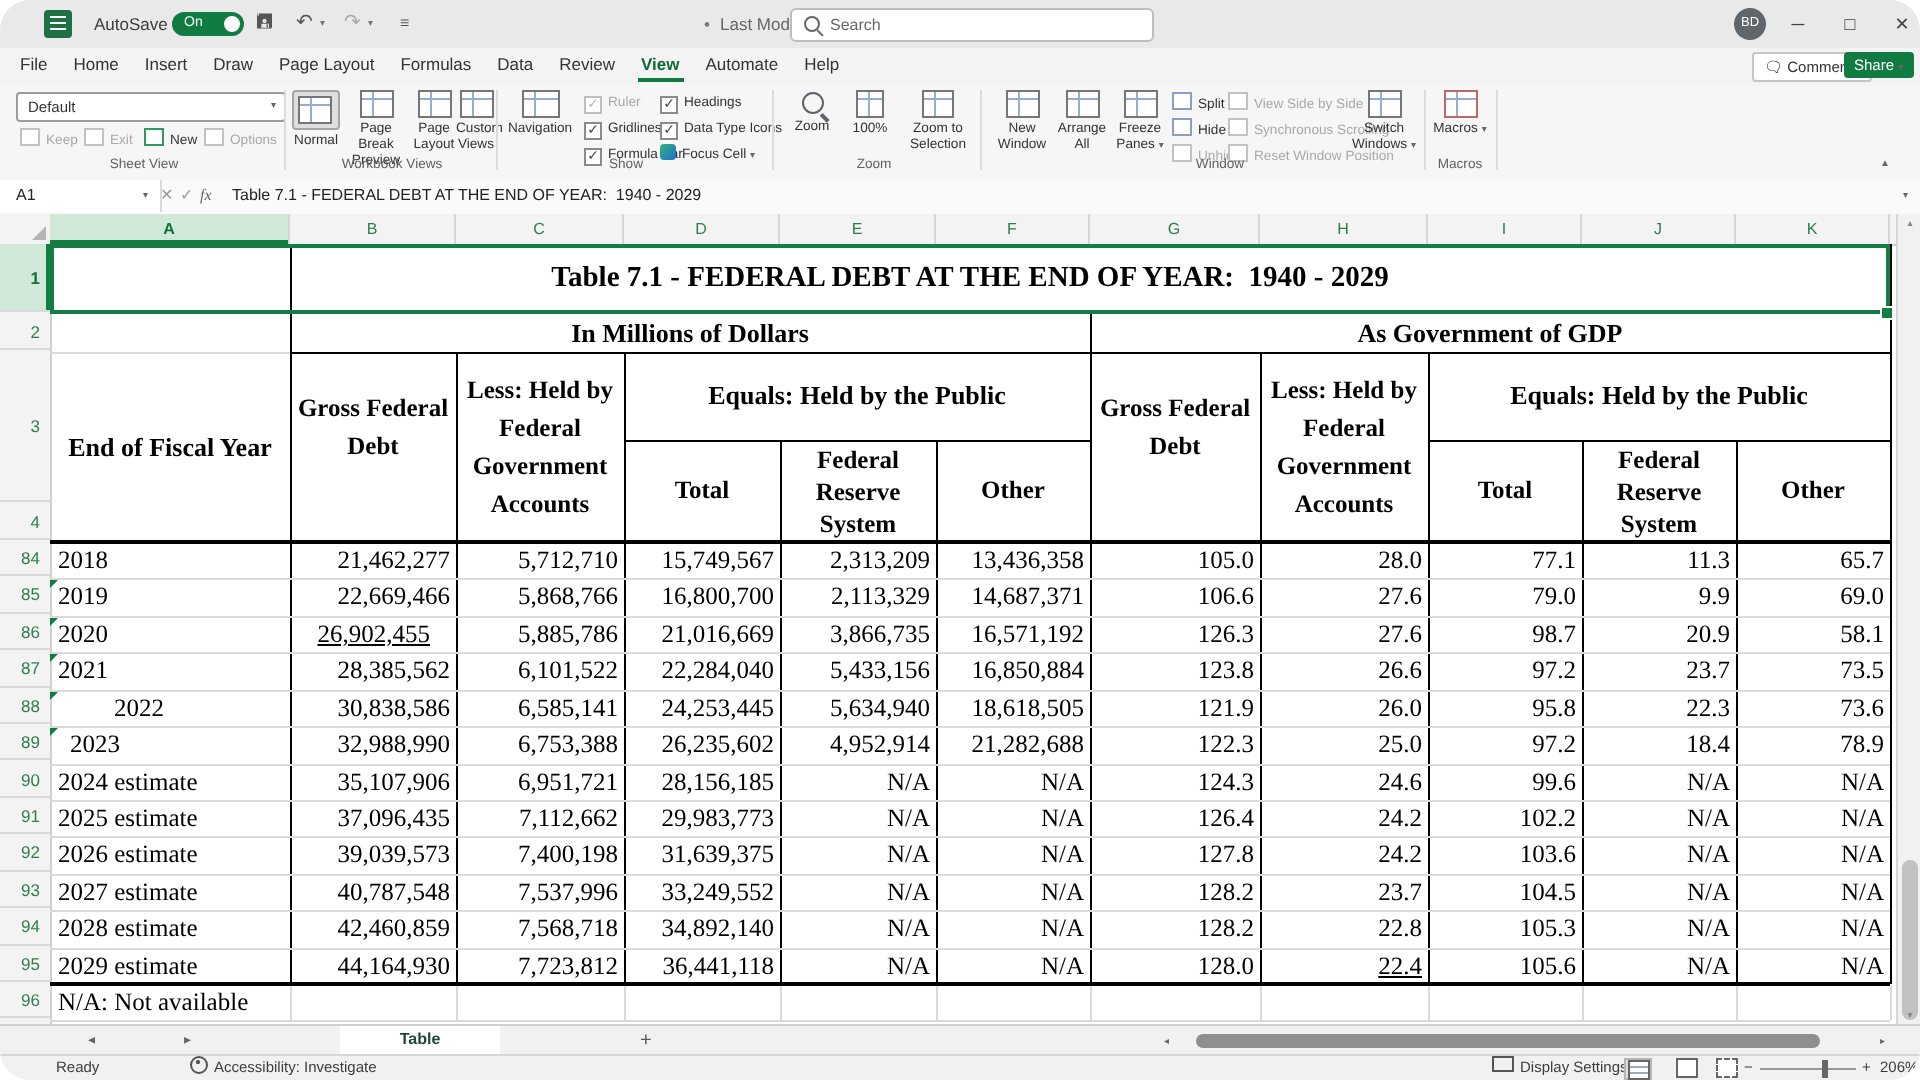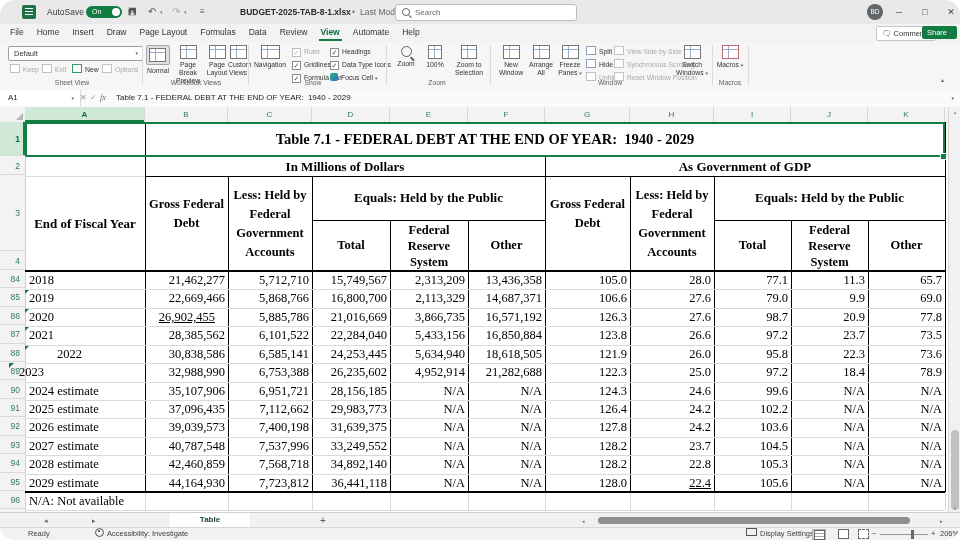--- a/index.html
+++ b/index.html
@@ -108,21 +108,20 @@
   <div class="abs" id="titlebar">
     <div class="abs" id="excel-icon"></div>
     <span class="abs tb-txt" style="left:47px;">AutoSave</span>
     <span class="abs" id="autosave-pill"><span>On</span><span class="knob"></span></span>
     <span class="abs qat" style="left:128px;">🖪</span>
     <span class="abs qat" style="left:148px;">↶</span>
     <span class="abs mini-arrow" style="left:160px;">▾</span>
     <span class="abs qat dis" style="left:172px;">↷</span>
     <span class="abs mini-arrow" style="left:184px;">▾</span>
     <span class="abs qat" style="left:200px;font-size:8px;">≡</span>
-    <span class="abs tb-txt" style="left:240px;font-weight:bold;color:#2b2b2b;">BUDGET-2025-TAB-8-1.xlsx</span>
     <span class="abs tb-txt" style="left:352px;color:#777;">•</span>
     <span class="abs tb-txt" style="left:360px;color:#666;">Last Modified: 5m ago</span>
     <span class="abs mini-arrow" style="left:448px;">▾</span>
     <div class="abs" id="search-box"><span class="mag"></span><span>Search</span></div>
     <div class="abs" id="avatar">BD</div>
     <span class="abs winbtn" style="left:886px;">─</span>
     <span class="abs winbtn" style="left:912px;">□</span>
     <span class="abs winbtn" style="left:938px;">✕</span>
   </div>
 
@@ -297,21 +296,21 @@
         <div class="cell cl" style="left: 25px; top: 307.833px; width: 120px; height: 18.4167px; line-height: 18.4167px;">2020<i class="tri"></i></div>
         <div class="cell cr" style="left: 135px; top: 307.833px; width: 83px; height: 18.4167px; line-height: 18.4167px; text-decoration: underline;">26,902,455</div>
         <div class="cell cr" style="left: 228px; top: 307.833px; width: 84px; height: 18.4167px; line-height: 18.4167px;">5,885,786</div>
         <div class="cell cr" style="left: 312px; top: 307.833px; width: 78px; height: 18.4167px; line-height: 18.4167px;">21,016,669</div>
         <div class="cell cr" style="left: 390px; top: 307.833px; width: 78px; height: 18.4167px; line-height: 18.4167px;">3,866,735</div>
         <div class="cell cr" style="left: 468px; top: 307.833px; width: 77px; height: 18.4167px; line-height: 18.4167px;">16,571,192</div>
         <div class="cell cr" style="left: 545px; top: 307.833px; width: 85px; height: 18.4167px; line-height: 18.4167px;">126.3</div>
         <div class="cell cr" style="left: 630px; top: 307.833px; width: 84px; height: 18.4167px; line-height: 18.4167px;">27.6</div>
         <div class="cell cr" style="left: 714px; top: 307.833px; width: 77px; height: 18.4167px; line-height: 18.4167px;">98.7</div>
         <div class="cell cr" style="left: 791px; top: 307.833px; width: 77px; height: 18.4167px; line-height: 18.4167px;">20.9</div>
-        <div class="cell cr" style="left: 868px; top: 307.833px; width: 77px; height: 18.4167px; line-height: 18.4167px;">77.8</div>
+        <div class="cell cr" style="left: 868px; top: 307.833px; width: 77px; height: 18.4167px; line-height: 18.4167px;">58.1</div>
         <div class="cell cl" style="left: 25px; top: 326.25px; width: 120px; height: 18.4167px; line-height: 18.4167px;">2021<i class="tri"></i></div>
         <div class="cell cr" style="left: 145px; top: 326.25px; width: 83px; height: 18.4167px; line-height: 18.4167px;">28,385,562</div>
         <div class="cell cr" style="left: 228px; top: 326.25px; width: 84px; height: 18.4167px; line-height: 18.4167px;">6,101,522</div>
         <div class="cell cr" style="left: 312px; top: 326.25px; width: 78px; height: 18.4167px; line-height: 18.4167px;">22,284,040</div>
         <div class="cell cr" style="left: 390px; top: 326.25px; width: 78px; height: 18.4167px; line-height: 18.4167px;">5,433,156</div>
         <div class="cell cr" style="left: 468px; top: 326.25px; width: 77px; height: 18.4167px; line-height: 18.4167px;">16,850,884</div>
         <div class="cell cr" style="left: 545px; top: 326.25px; width: 85px; height: 18.4167px; line-height: 18.4167px;">123.8</div>
         <div class="cell cr" style="left: 630px; top: 326.25px; width: 84px; height: 18.4167px; line-height: 18.4167px;">26.6</div>
         <div class="cell cr" style="left: 714px; top: 326.25px; width: 77px; height: 18.4167px; line-height: 18.4167px;">97.2</div>
         <div class="cell cr" style="left: 791px; top: 326.25px; width: 77px; height: 18.4167px; line-height: 18.4167px;">23.7</div>
@@ -320,21 +319,21 @@
         <div class="cell cr" style="left: 145px; top: 344.667px; width: 83px; height: 18.4167px; line-height: 18.4167px;">30,838,586</div>
         <div class="cell cr" style="left: 228px; top: 344.667px; width: 84px; height: 18.4167px; line-height: 18.4167px;">6,585,141</div>
         <div class="cell cr" style="left: 312px; top: 344.667px; width: 78px; height: 18.4167px; line-height: 18.4167px;">24,253,445</div>
         <div class="cell cr" style="left: 390px; top: 344.667px; width: 78px; height: 18.4167px; line-height: 18.4167px;">5,634,940</div>
         <div class="cell cr" style="left: 468px; top: 344.667px; width: 77px; height: 18.4167px; line-height: 18.4167px;">18,618,505</div>
         <div class="cell cr" style="left: 545px; top: 344.667px; width: 85px; height: 18.4167px; line-height: 18.4167px;">121.9</div>
         <div class="cell cr" style="left: 630px; top: 344.667px; width: 84px; height: 18.4167px; line-height: 18.4167px;">26.0</div>
         <div class="cell cr" style="left: 714px; top: 344.667px; width: 77px; height: 18.4167px; line-height: 18.4167px;">95.8</div>
         <div class="cell cr" style="left: 791px; top: 344.667px; width: 77px; height: 18.4167px; line-height: 18.4167px;">22.3</div>
         <div class="cell cr" style="left: 868px; top: 344.667px; width: 77px; height: 18.4167px; line-height: 18.4167px;">73.6</div>
-        <div class="cell cl" style="left: 9px; top: 363.083px; width: 120px; height: 18.4167px; line-height: 18.4167px; padding-left: 10px;">2023<i class="tri"></i></div>
+        <div class="cell cl" style="left: 25px; top: 363.083px; width: 120px; height: 18.4167px; line-height: 18.4167px; padding-left: 10px;">2023<i class="tri"></i></div>
         <div class="cell cr" style="left: 145px; top: 363.083px; width: 83px; height: 18.4167px; line-height: 18.4167px;">32,988,990</div>
         <div class="cell cr" style="left: 228px; top: 363.083px; width: 84px; height: 18.4167px; line-height: 18.4167px;">6,753,388</div>
         <div class="cell cr" style="left: 312px; top: 363.083px; width: 78px; height: 18.4167px; line-height: 18.4167px;">26,235,602</div>
         <div class="cell cr" style="left: 390px; top: 363.083px; width: 78px; height: 18.4167px; line-height: 18.4167px;">4,952,914</div>
         <div class="cell cr" style="left: 468px; top: 363.083px; width: 77px; height: 18.4167px; line-height: 18.4167px;">21,282,688</div>
         <div class="cell cr" style="left: 545px; top: 363.083px; width: 85px; height: 18.4167px; line-height: 18.4167px;">122.3</div>
         <div class="cell cr" style="left: 630px; top: 363.083px; width: 84px; height: 18.4167px; line-height: 18.4167px;">25.0</div>
         <div class="cell cr" style="left: 714px; top: 363.083px; width: 77px; height: 18.4167px; line-height: 18.4167px;">97.2</div>
         <div class="cell cr" style="left: 791px; top: 363.083px; width: 77px; height: 18.4167px; line-height: 18.4167px;">18.4</div>
         <div class="cell cr" style="left: 868px; top: 363.083px; width: 77px; height: 18.4167px; line-height: 18.4167px;">78.9</div>

